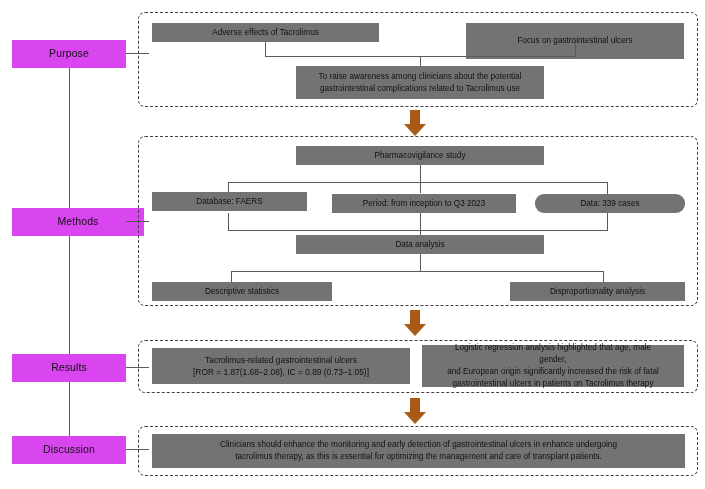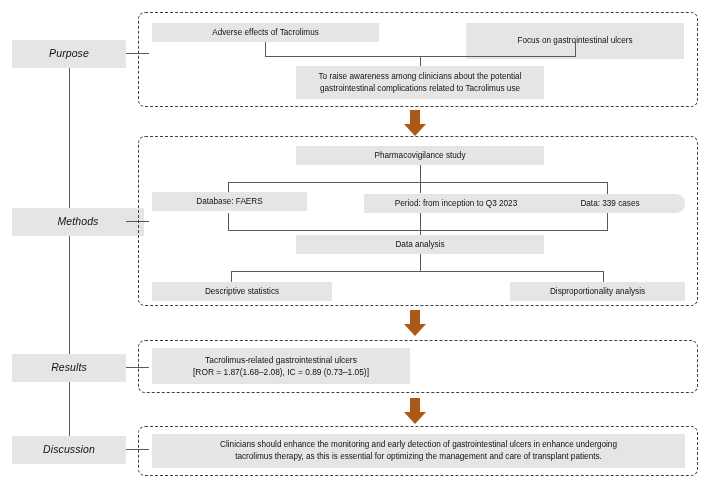--- a/index.html
+++ b/index.html
@@ -13,43 +13,42 @@
   #canvas {
     position: relative;
     width: 705px;
     height: 489px;
     background: #ffffff;
     overflow: hidden;
   }
   
   .stage-box {
     position: absolute;
-    background: #e5e5e5;
+    background: #d946ef;
     color: #111111;
     font-size: 10.5px;
     display: flex;
     align-items: center;
     justify-content: center;
     text-align: center;
     line-height: 1.1;
     letter-spacing: .1px;
-    font-style: italic;
   }
   
   .section-panel {
     position: absolute;
     border: 1.3px dashed #3f3f3f;
     border-radius: 7px;
     background: transparent;
     box-sizing: border-box;
   }
   
   .gbox {
     position: absolute;
-    background: #e5e5e5;
+    background: #737373;
     color: #111111;
     font-size: 8.2px;
     line-height: 1.45;
     display: flex;
     align-items: center;
     justify-content: center;
     text-align: center;
     box-sizing: border-box;
     padding: 2px 20px;
     white-space: pre-line;
@@ -142,21 +141,21 @@
 
   <div class="gbox" style="left:296px; top:146px; width:248px; height:19px;">Pharmacovigilance study</div>
 
   <div class="ln ln-v" style="left:420px; top:165px; height:28px;"></div>
 
   <div class="ln ln-h" style="left:228px; top:182px; width:380px;"></div>
   <div class="ln ln-v" style="left:228px; top:182px; height:13px;"></div>
   <div class="ln ln-v" style="left:607px; top:182px; height:13px;"></div>
 
   <div class="gbox" style="left:152px; top:192px; width:155px; height:19px;">Database: FAERS</div>
-  <div class="gbox" style="left:332px; top:194px; width:184px; height:19px;margin-left:32px;">Period: from inception to Q3 2023</div>
+  <div class="gbox" style="left:332px; top:194px; width:184px; height:19px;">Period: from inception to Q3 2023</div>
   <div class="gbox" style="left:535px; top:194px; width:150px; height:19px;border-radius:9px;">Data: 339 cases</div>
 
   <div class="ln ln-v" style="left:228px; top:213px; height:18px;"></div>
   <div class="ln ln-v" style="left:607px; top:213px; height:18px;"></div>
   <div class="ln ln-h" style="left:228px; top:230px; width:380px;"></div>
   <div class="ln ln-v" style="left:420px; top:213px; height:23px;"></div>
 
   <div class="gbox" style="left:296px; top:235px; width:248px; height:19px;">Data analysis</div>
 
   <div class="ln ln-v" style="left:420px; top:254px; height:18px;"></div>
@@ -170,20 +169,23 @@
   <div class="flow-arrow" style="left:404px; top:310px;">
     <div class="shaft"></div>
       <div class="head"></div>
   </div>
 
   <div class="section-panel" style="left:138px; top:340px; width:560px; height:53px;"></div>
 
   <div class="gbox" style="left:152px; top:348px; width:258px; height:36px; font-size:8.4px;">Tacrolimus-related gastrointestinal ulcers
 [ROR = 1.87(1.68–2.08), IC = 0.89 (0.73–1.05)]</div>
 
+  <div class="gbox" style="left:422px; top:345px; width:262px; height:42px; font-size:8.2px;">Logistic regression analysis highlighted that age, male gender,
+and European origin significantly increased the risk of fatal
+gastrointestinal ulcers in patients on Tacrolimus therapy</div>
 
   <div class="flow-arrow" style="left:404px; top:398px;">
     <div class="shaft"></div>
       <div class="head"></div>
   </div>
 
   <div class="section-panel" style="left:138px; top:426px; width:560px; height:50px;"></div>
 
   <div class="gbox" style="left:152px; top:434px; width:533px; height:34px;">Clinicians should enhance the monitoring and early detection of gastrointestinal ulcers in enhance undergoing
 tacrolimus therapy, as this is essential for optimizing the management and care of transplant patients.</div>

